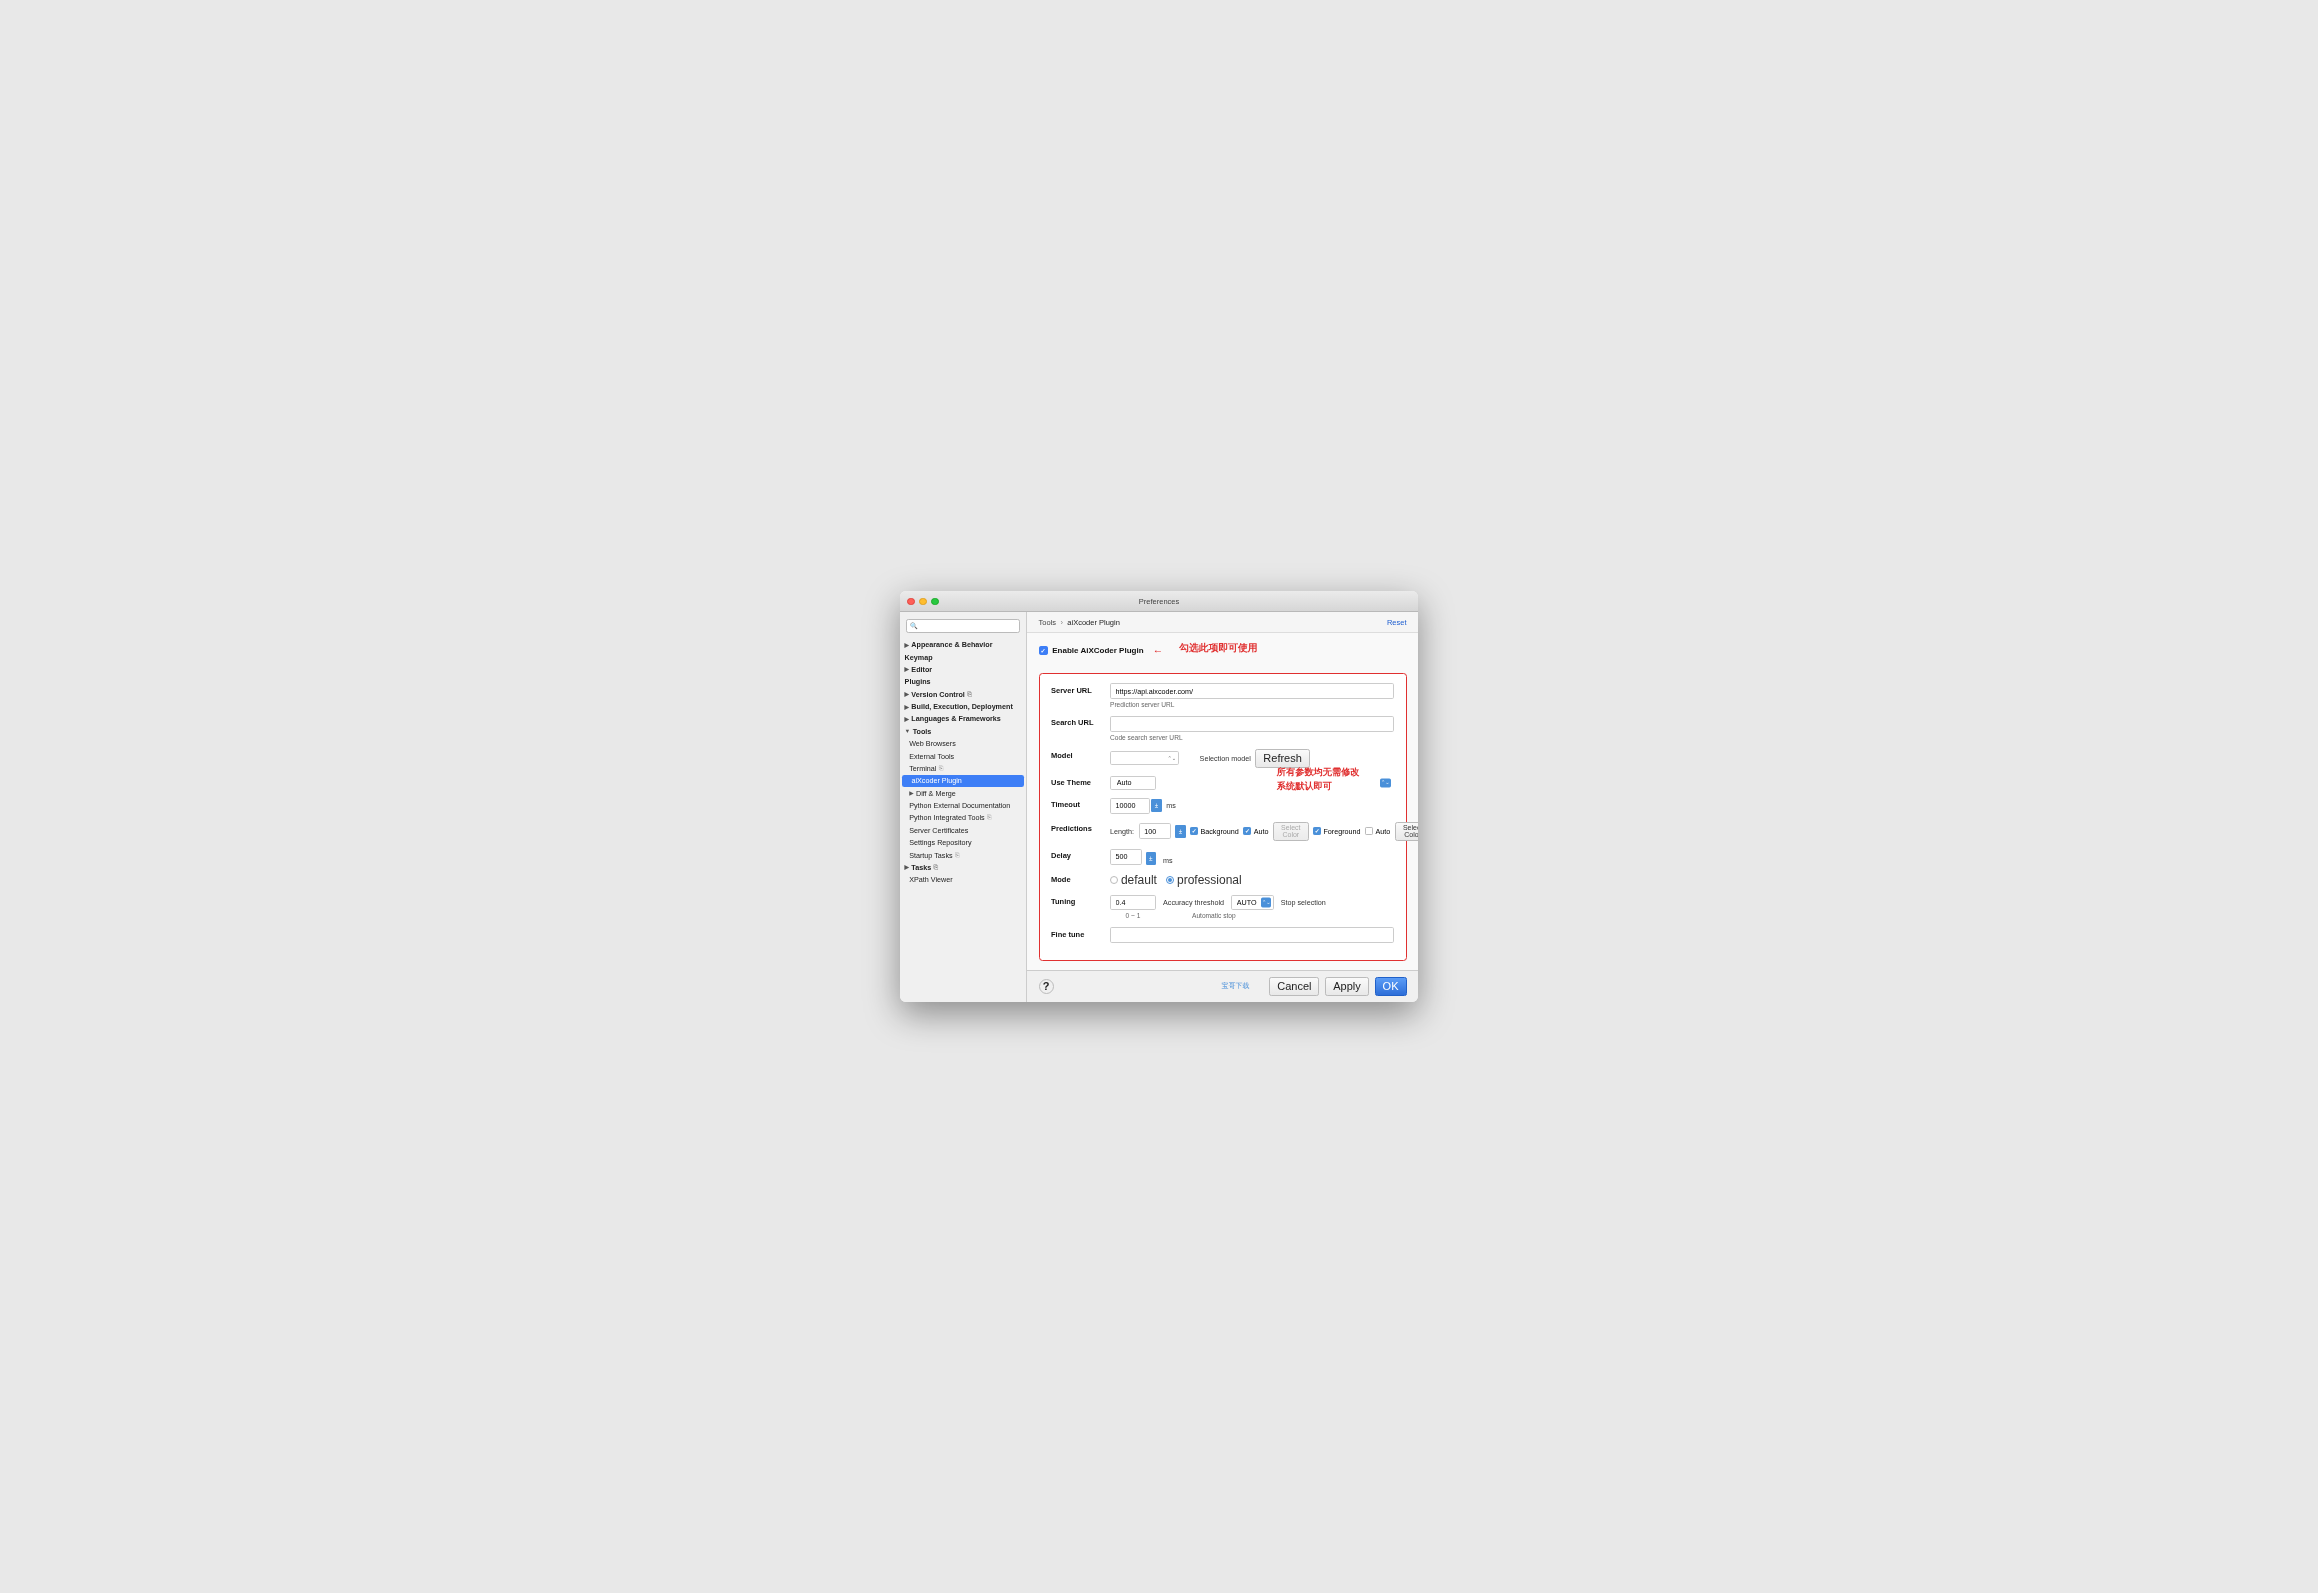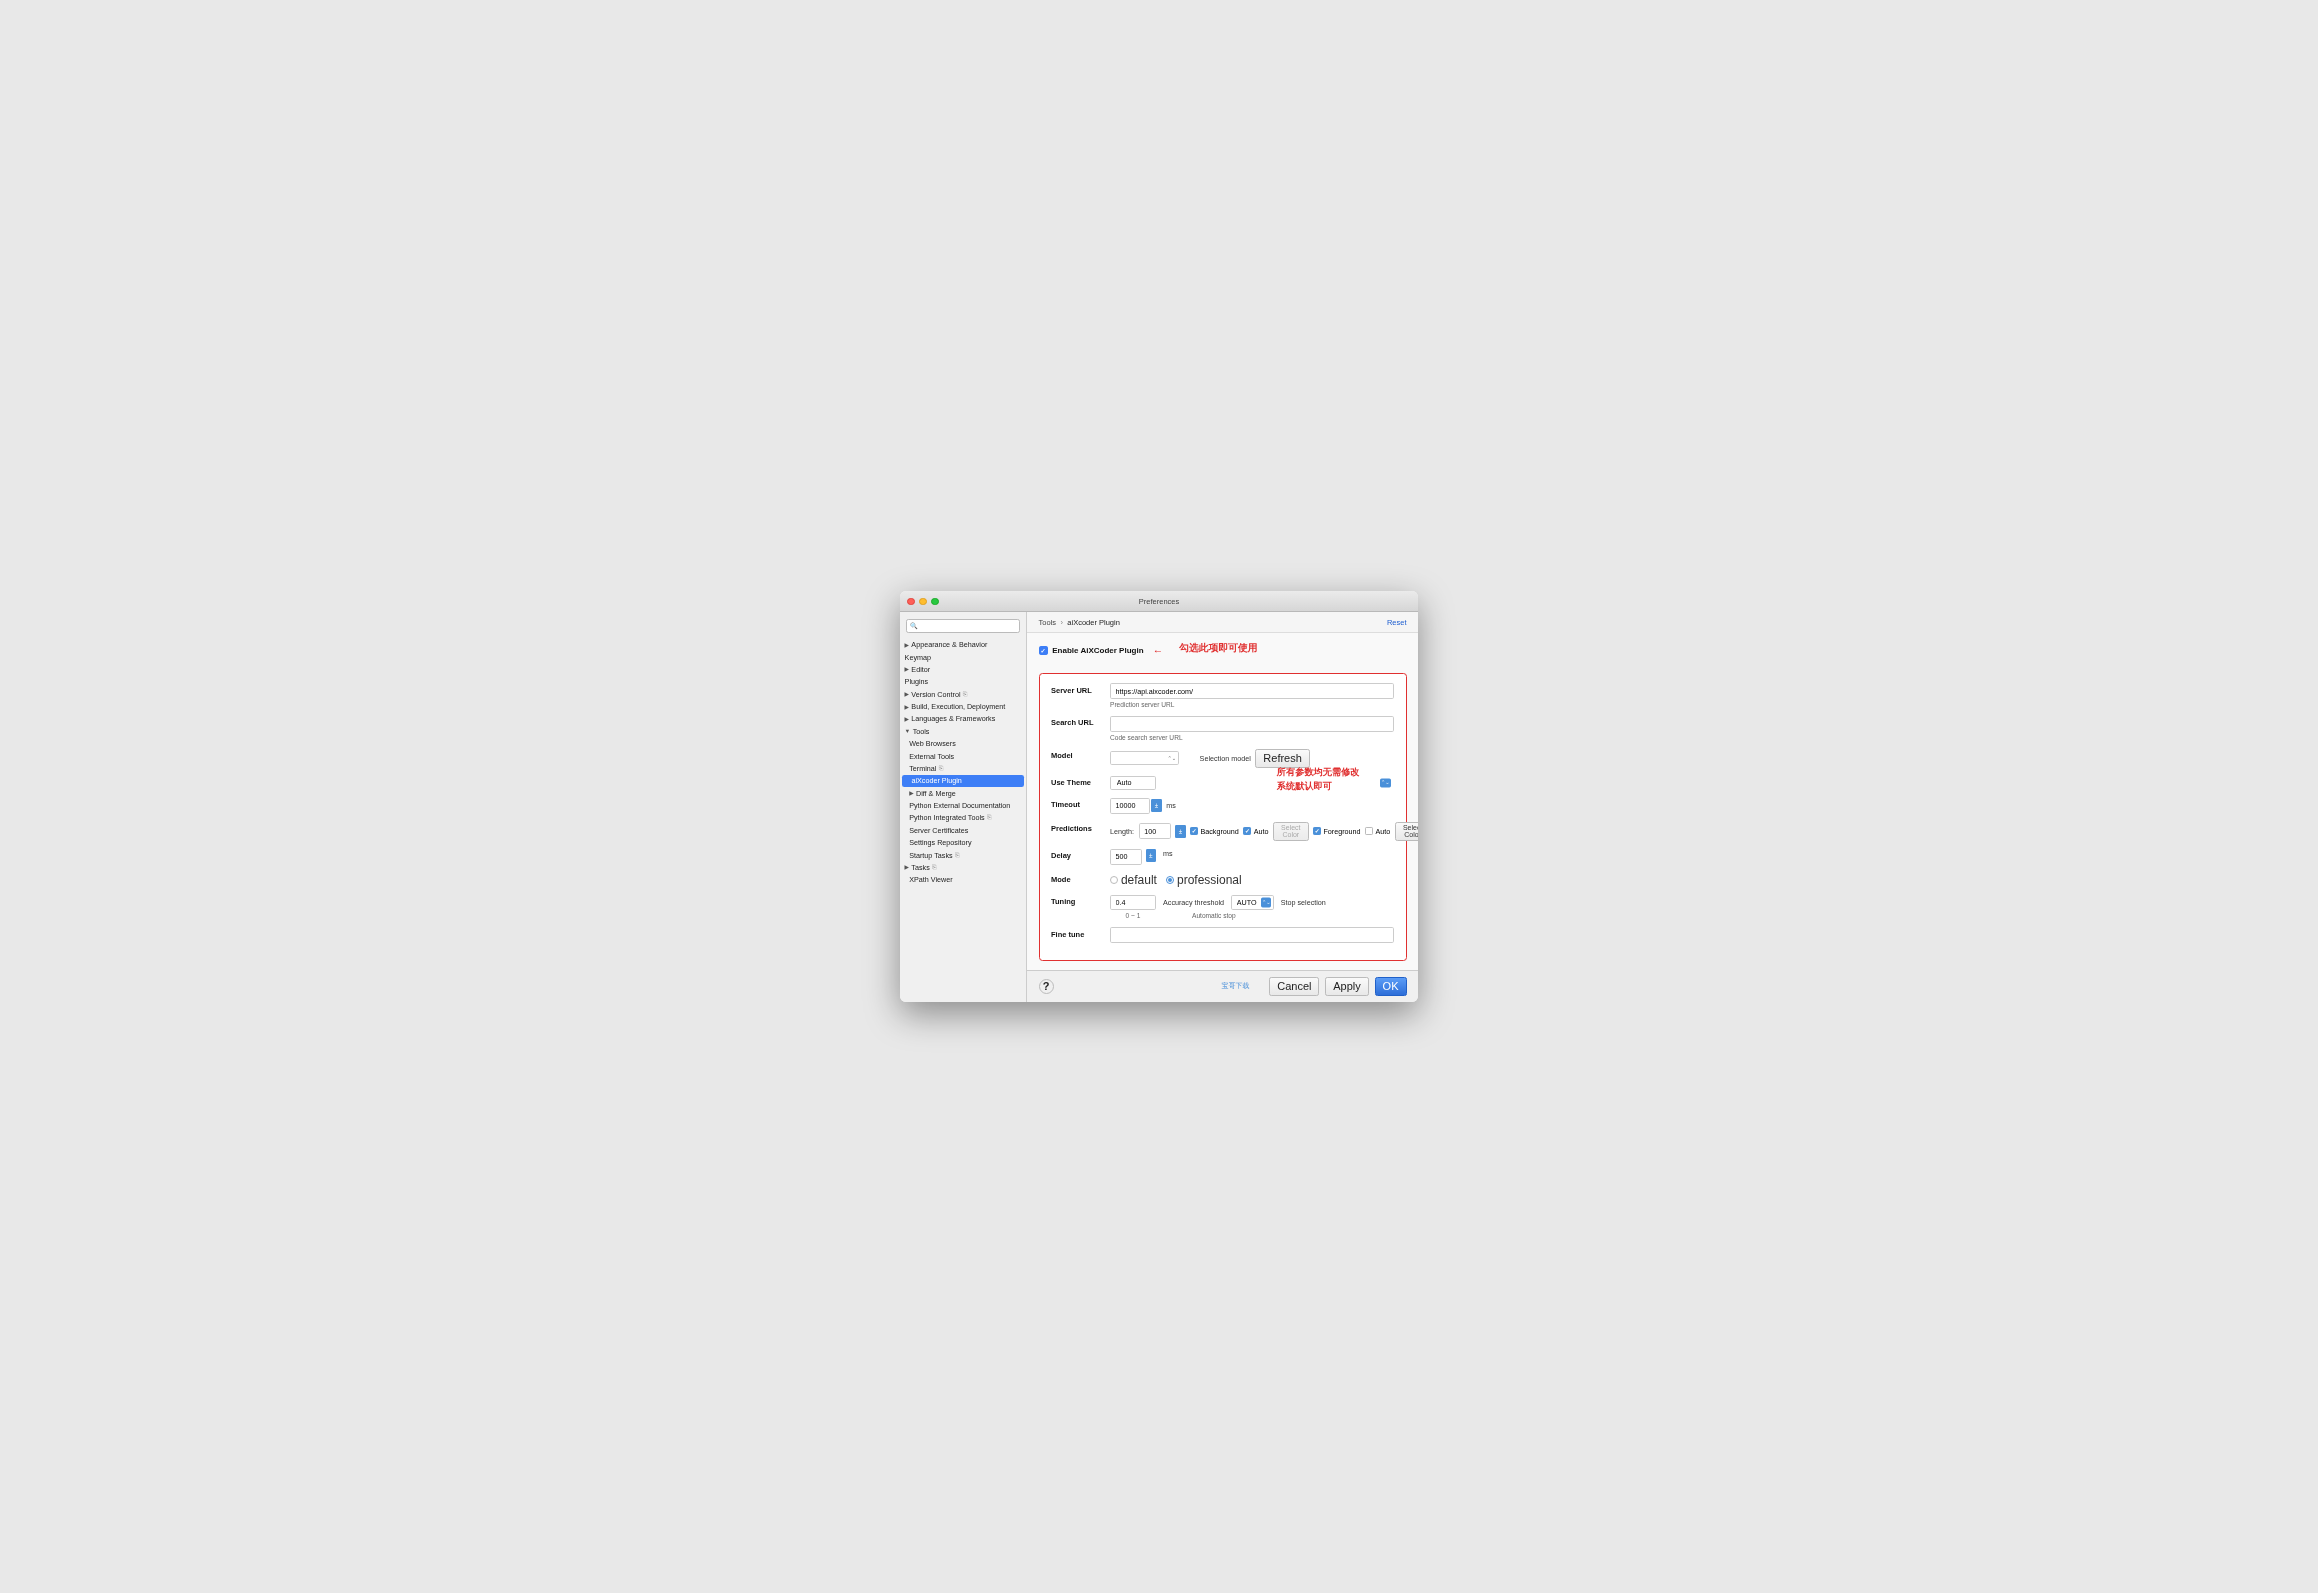--- a/index.html
+++ b/index.html
@@ -94,21 +94,21 @@
       gap: 2.3px;
       white-space: nowrap;
     }
     .sidebar-item.active {
       background: #3d7ef6;
       color: white;
       border-radius: 2.3px;
       margin: 0 2.3px;
     }
     .sidebar-item.parent {
-      font-weight: 400;
+      font-weight: 700;
       font-size: 7.2px;
       padding-left: 4.6px;
     }
     .sidebar-item.child { }
     .chevron { font-size: 5.8px; color: #555; }
     .copy-icon { font-size: 5.8px; color: #888; }
 
     
     .main-panel {
       flex: 1;
@@ -413,21 +413,21 @@
     }
     .color-btn.disabled {
       color: #aaa;
       background: linear-gradient(180deg, #f5f5f5 0%, #ebebeb 100%);
       cursor: default;
     }
 
     
     .delay-inner {
       display: flex;
-      align-items: flex-start;
+      align-items: flex-end;
       gap: 3.5px;
     }
     .delay-number {
       border: 0.6px solid #ccc;
       border-radius: 1.7px;
       padding: 2.3px 4.6px;
       font-size: 7.2px;
       width: 32px;
       background: white;
     }

